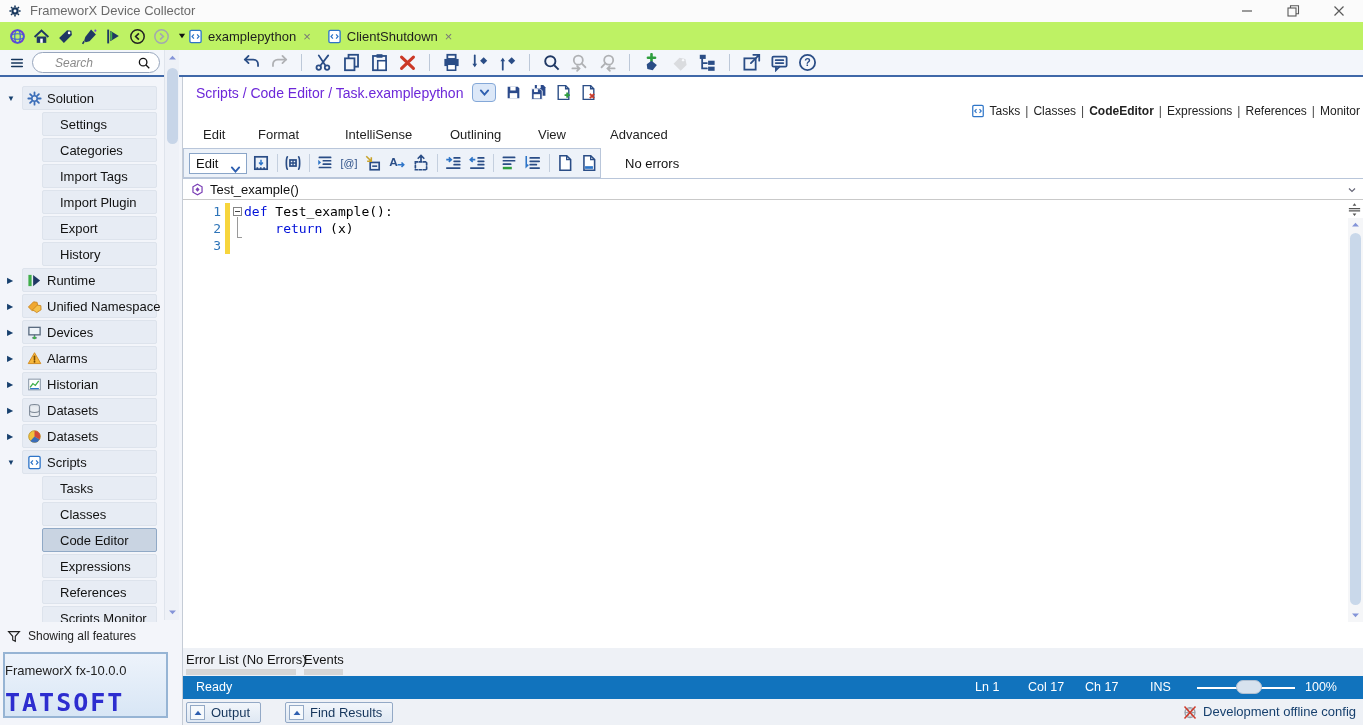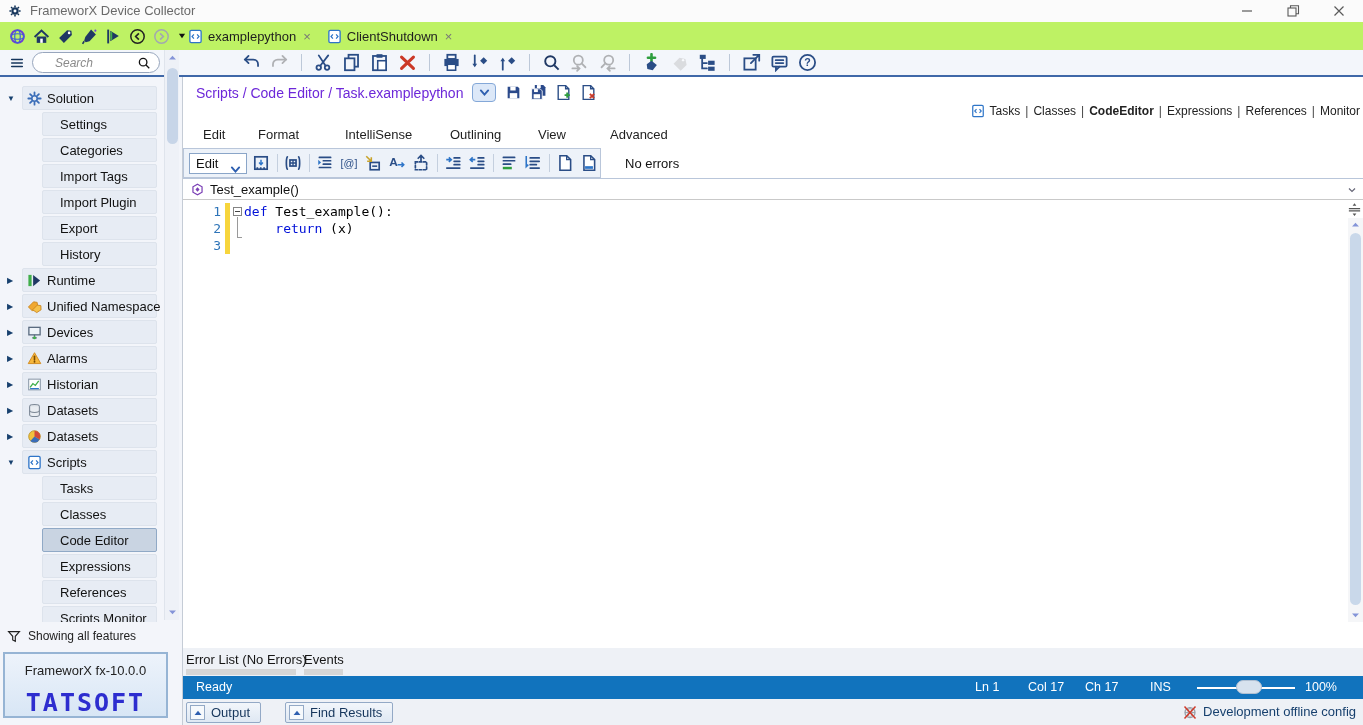--- a/index.html
+++ b/index.html
@@ -50,21 +50,21 @@
   .lvl1 .tbtn-item { margin-left:42px; width:115px; padding-left:17px; }
   .tbtn-item.sel { background:#c9d4e2; border-color:#90a9c6; }
   .ticon { width:15px; height:15px; flex:0 0 15px; }
   .tlabel { font-size:13px; color:#121212; white-space:nowrap; }
   #sidebar-scroll { left:164px; top:50px; width:15px; height:570px; background:#eef1f7; border-left:1px solid #dfe4ec; }
   .sarrow { position:absolute; left:2px; width:11px; height:10px; }
   #side-thumb { position:absolute; left:2px; top:18px; width:11px; height:76px; background:#c7d5e8; border-radius:6px; }
   #filter-row { position:absolute; top:547px; left:0; width:183px; height:24px; display:flex; align-items:center; }
   #filter-icon { width:14px; height:15px; margin-left:7px; }
   #filter-label { margin-left:7px; font-size:12px; color:#222; }
-  #brand-box { position:absolute; top:575px; left:3px; width:165px; height:66px; border:2px solid #96b4d4; background:linear-gradient(#edf3fb,#d8e6f5); text-align:center; }
+  #brand-box { position:absolute; top:575px; left:3px; width:165px; height:66px; border:2px solid #96b4d4; background:linear-gradient(#edf3fb,#d8e6f5); text-align:left; }
   #brand-version { margin-top:9px; font-size:13px; color:#222; }
   #brand-logo { margin-top:10px; font-family:"DejaVu Sans Mono",monospace; font-weight:bold; font-size:25px; letter-spacing:2px; color:#2d2dcf; }
 
   
   #main { left:183px; top:77px; width:1180px; height:648px; background:#fff; }
   #breadcrumb-row { position:absolute; top:0; left:0; width:1180px; height:45px; background:#fff; }
   #breadcrumb { position:absolute; left:13px; top:6px; display:flex; align-items:center; gap:9px; }
   #breadcrumb-path { font-size:14px; color:#6d28d9; }
   #bc-caret-btn { width:24px; height:19px; background:#dce8f8; border:1px solid #84a8d8; border-radius:4px; display:flex; align-items:center; justify-content:center; }
   #bc-caret-btn svg { width:13px; height:13px; }

